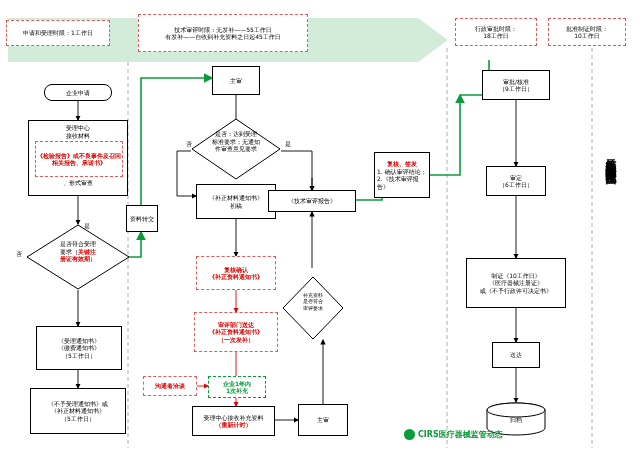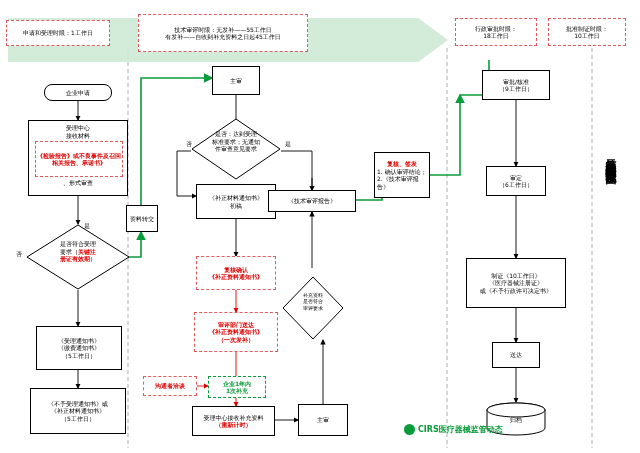--- a/index.html
+++ b/index.html
@@ -251,18 +251,18 @@
       <path d="M1,8 a29,7 0 0 1 58,0 L59,26 a29,7 0 0 1 -58,0 Z" fill="#fff" stroke="#000" stroke-width="1"></path>
       <ellipse cx="30" cy="8" rx="29" ry="7" fill="#fff" stroke="#000" stroke-width="1"></ellipse>
     </svg>
     <div class="abs txt" style="left:0;top:14px;width:60px;">归档</div>
   </div>
 
   <div class="abs" style="left:598px;top:150px;width:24px;height:260px;display:flex;align-items:flex-start;justify-content:center;">
     <div class="vert" style="font-size:11px;font-weight:bold;letter-spacing:1px;line-height:1.1;">第二类医疗器械注册审查审批流程图</div>
   </div>
 
-  <div class="abs" style="left:404px;top:424px;width:200px;height:16px;display:flex;align-items:flex-start;">
+  <div class="abs" style="left:404px;top:424px;width:200px;height:16px;display:flex;align-items:flex-end;">
     <span style="display:inline-block;width:11px;height:11px;border-radius:50%;background:#0a9c3a;margin-right:3px;"></span>
     <span class="footer" style="position:static;">CIRS医疗器械监管动态</span>
   </div>
 
 </div>
 
 </body></html>

